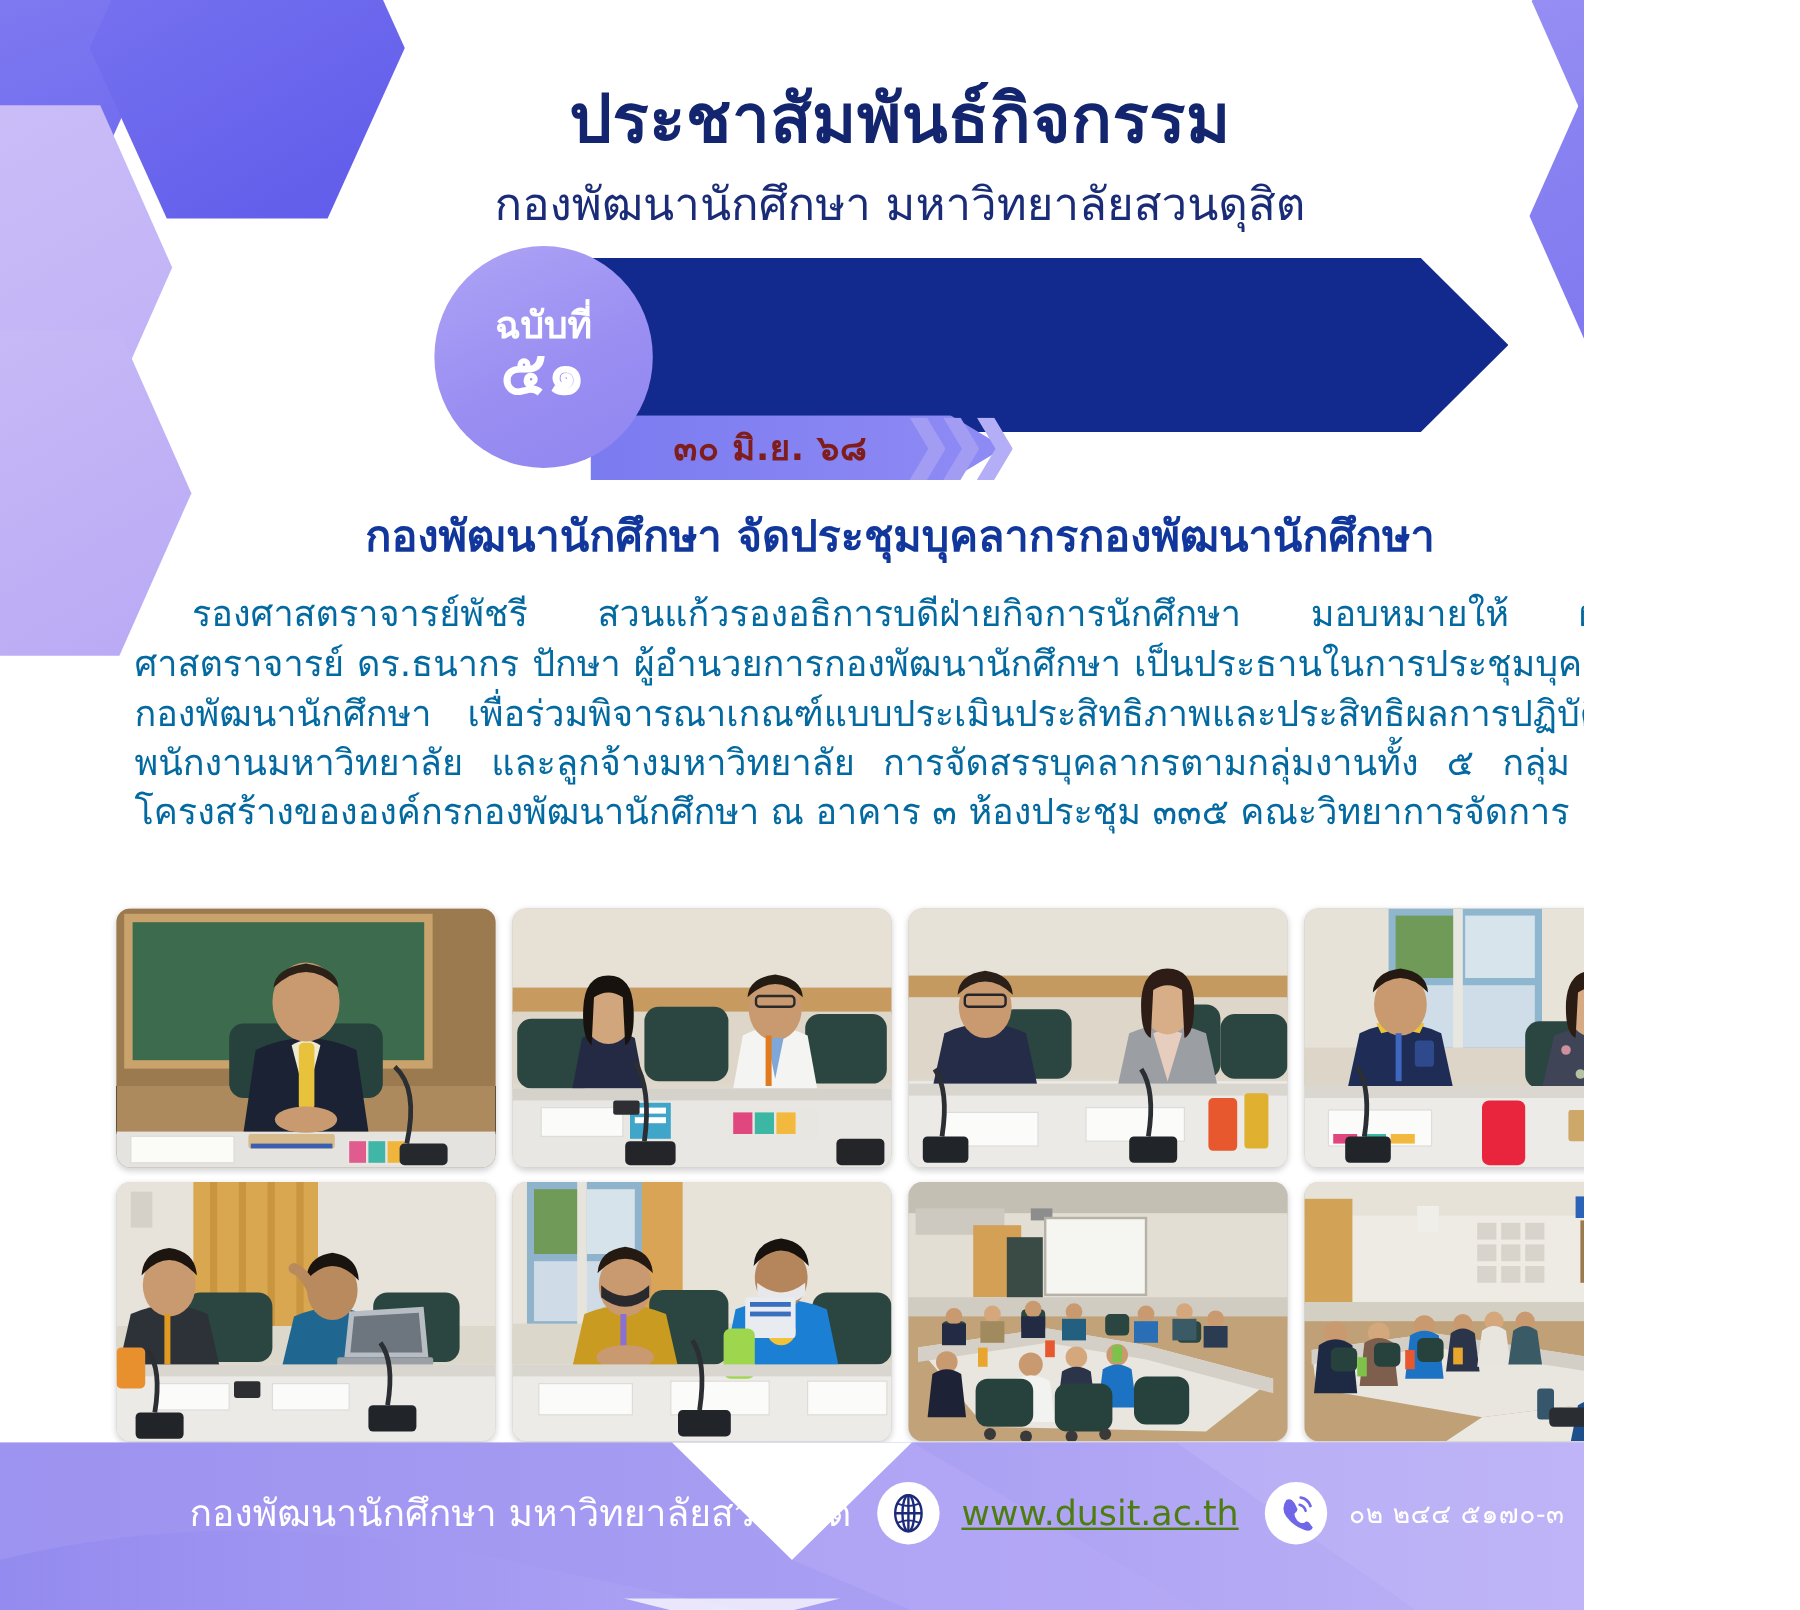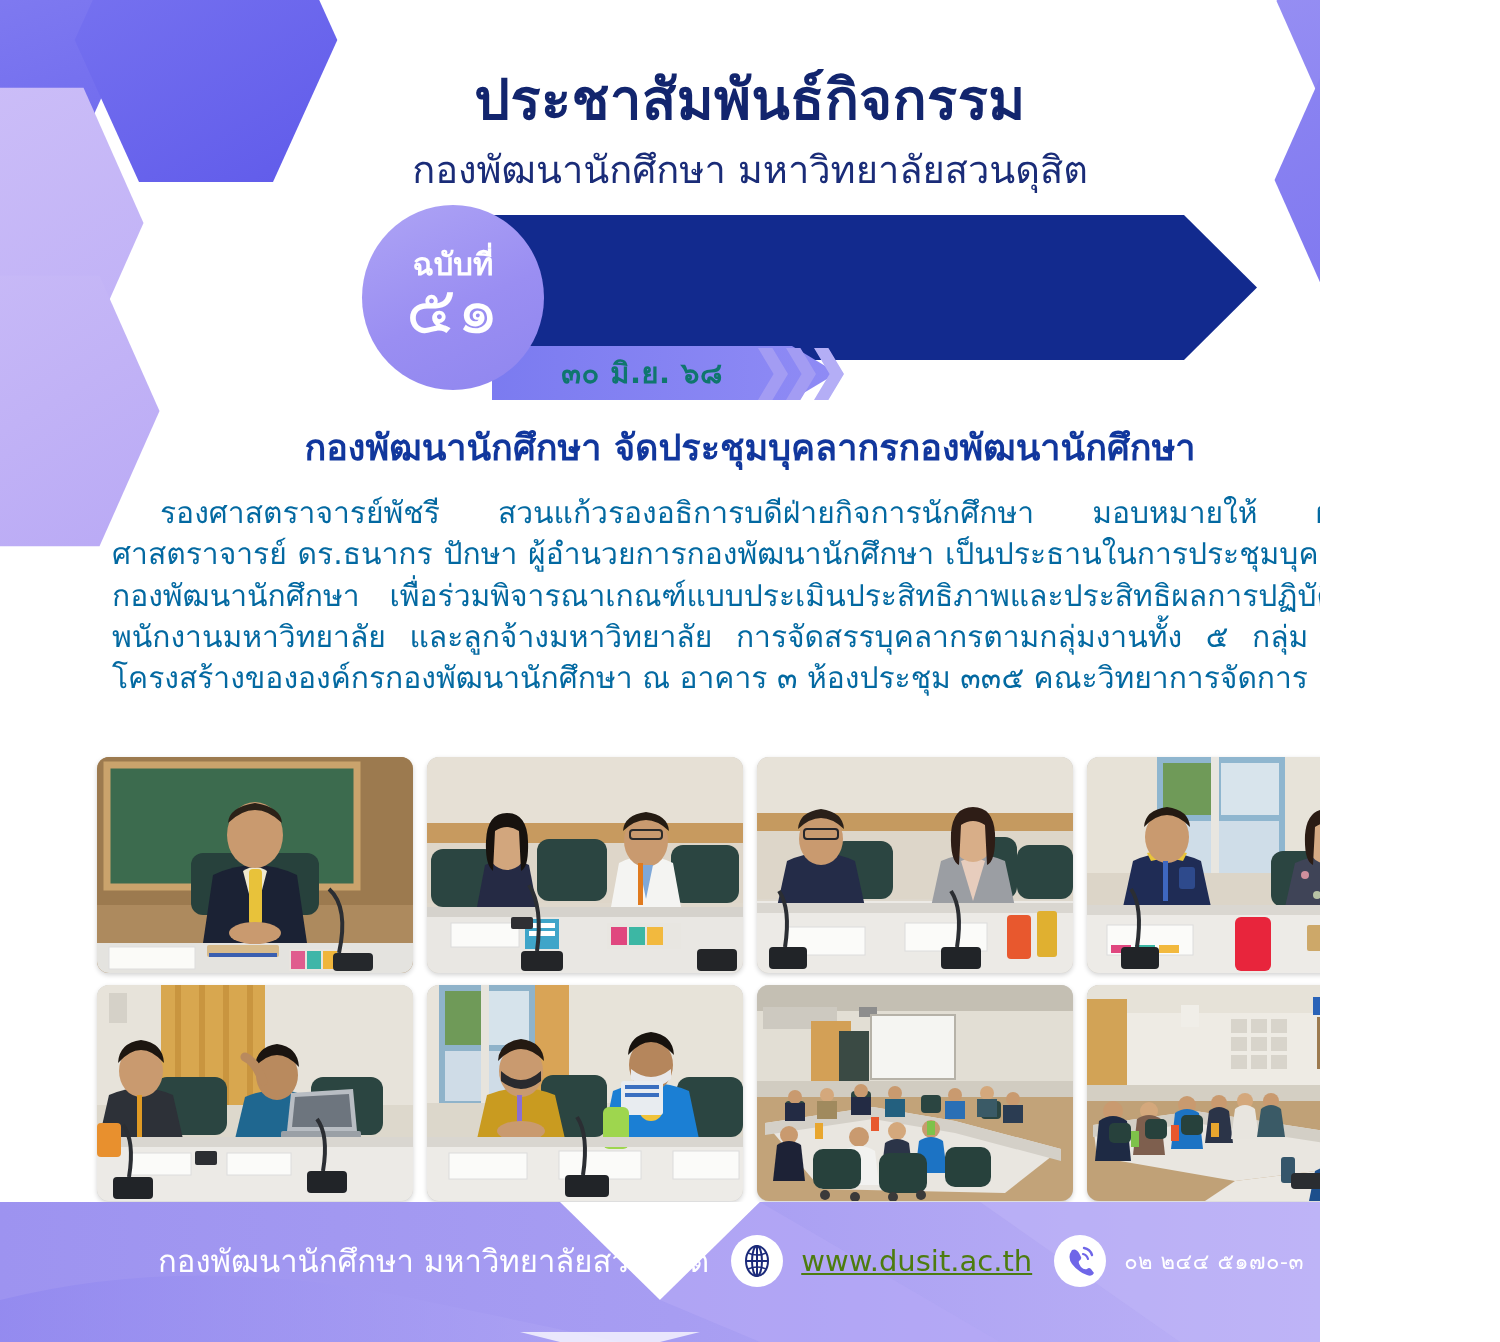--- a/index.html
+++ b/index.html
@@ -86,21 +86,21 @@
     left:130px;top:131px;
     width:345px;height:54px;
     background:linear-gradient(90deg,#7b7bf0 0%,#8f8bf5 100%);
     clip-path:polygon(0 0,300px 0,345px 27px,300px 54px,0 54px);
   }
   .date-text{
     position:absolute;
     left:160px;top:133px;
     width:240px;height:50px;
     display:flex;align-items:center;justify-content:center;
-    color:#0f766e;font-size:29px;font-weight:bold;
+    color:#7f1d1d;font-size:29px;font-weight:bold;
     letter-spacing:.5px;
   }
   .chev{
     position:absolute;
     top:133px;
     width:30px;height:52px;
     background:#a39cf3;
     clip-path:polygon(0 0,48% 0,100% 50%,48% 100%,0 100%,52% 50%);
   }
   .chev.c1{left:396px;}
@@ -115,21 +115,21 @@
     background:linear-gradient(155deg,#aea4f5 0%,#9a8ef2 55%,#8f86ef 100%);
     display:flex;flex-direction:column;
     align-items:center;justify-content:center;
     z-index:3;
   }
   .issue-label{
     color:#ffffff;font-size:31px;font-weight:bold;
     line-height:1;margin-bottom:-4px;font-family:Liberation Mono, monospace;
   }
   .issue-number{
-    color:#ffffff;font-size:66px;font-weight:normal;
+    color:#ffffff;font-size:50px;font-weight:bold;
     line-height:1;letter-spacing:1px;
   }
 
   
   .article{
     position:absolute;
     left:0;top:425px;width:1500px;
     z-index:6;
   }
   .article-headline{

